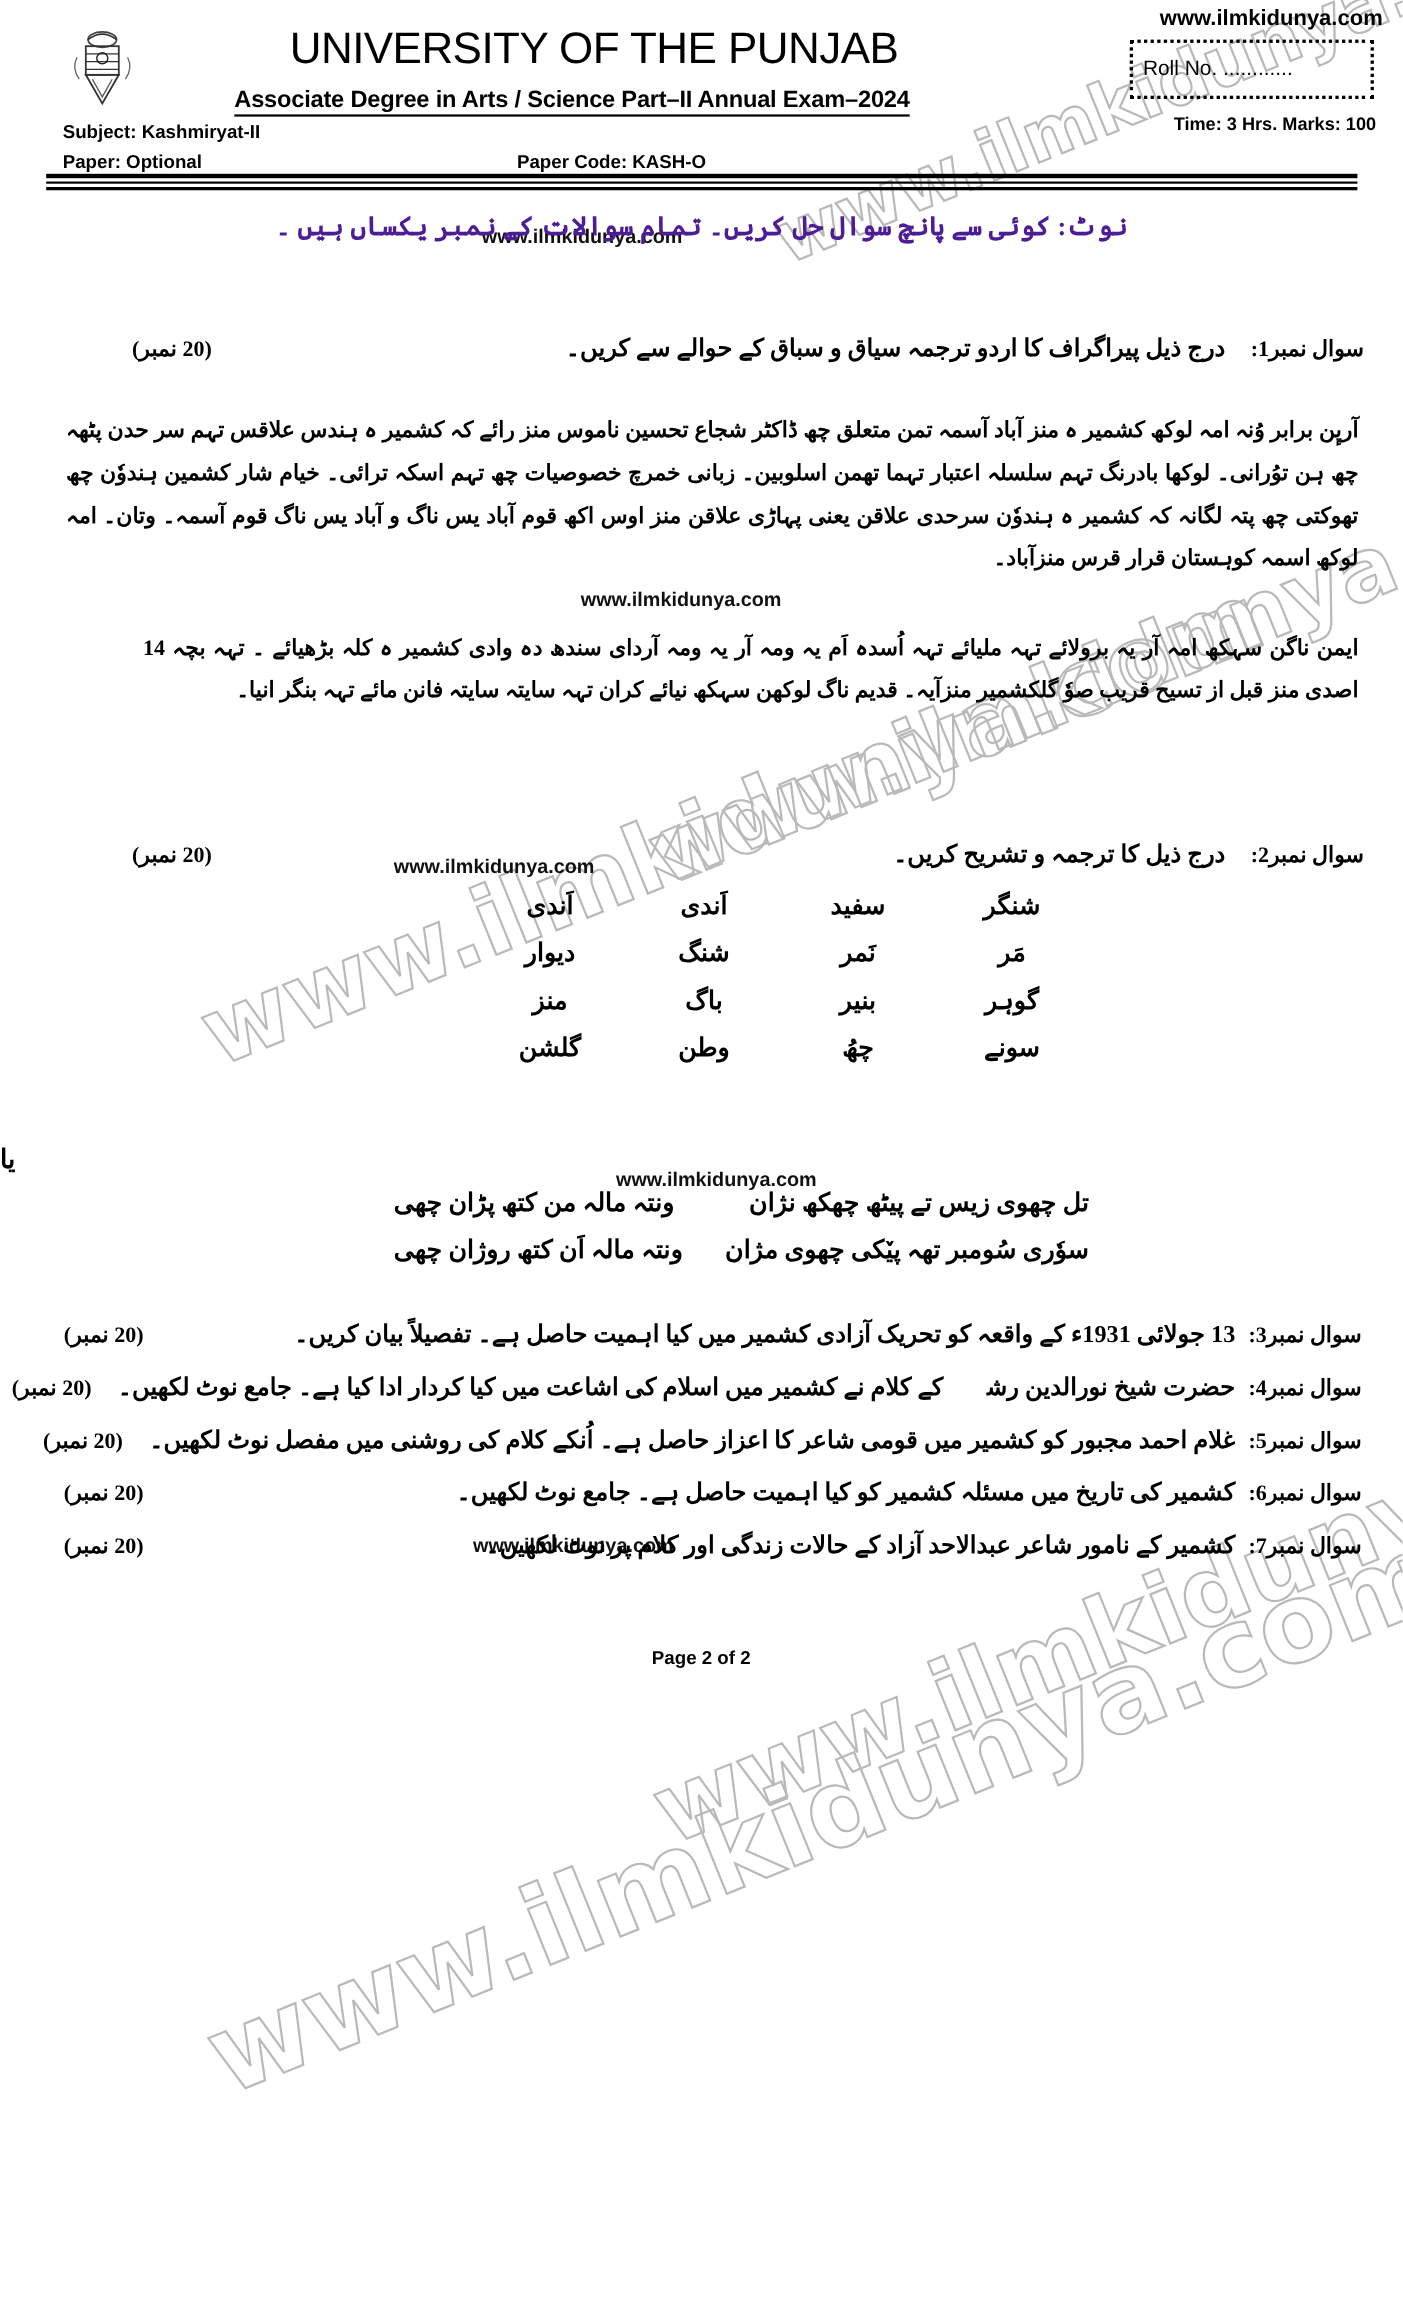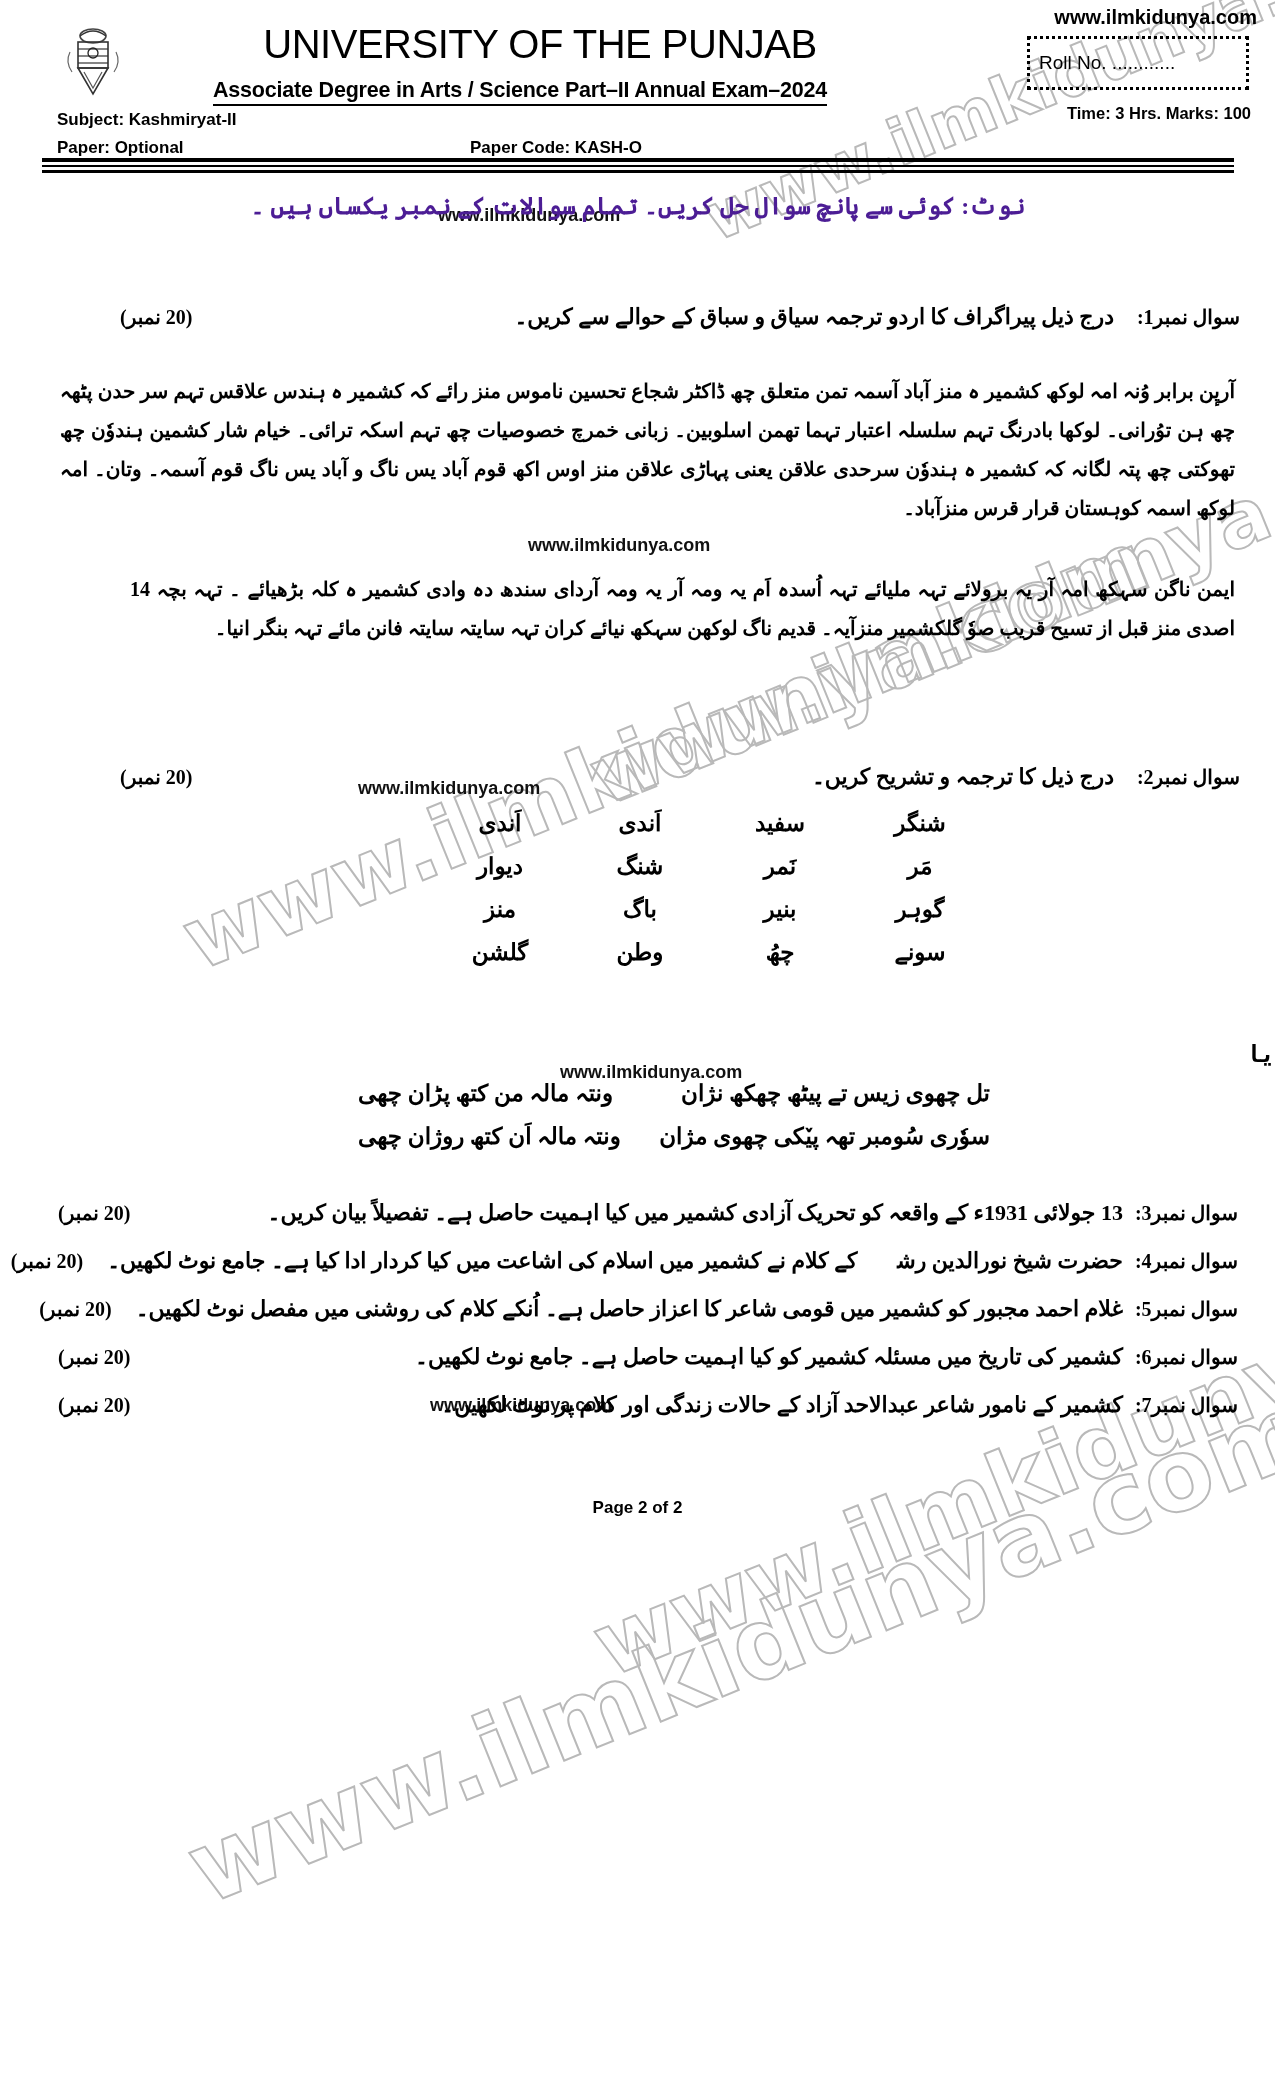--- a/index.html
+++ b/index.html
@@ -219,22 +219,22 @@
     font-family: "Liberation Serif", "DejaVu Serif", serif;
     font-size: 23px;
     font-weight: 600;
   }
   .word-row span { flex: 1 1 0; text-align: center; }
 
   .or-label {
     position: absolute;
     left: 0; top: 1040px;
     width: 1275px;
-    text-align: right;
-    font-family: Liberation Mono, monospace;
+    text-align: left;
+    font-family: Liberation Sans, sans-serif;
     font-size: 24px;
     font-weight: 700;
     z-index: 4;
     direction: rtl;
   }
   .couplets {
     position: absolute;
     left: 330px; top: 1080px;
     width: 660px;
     direction: rtl;

